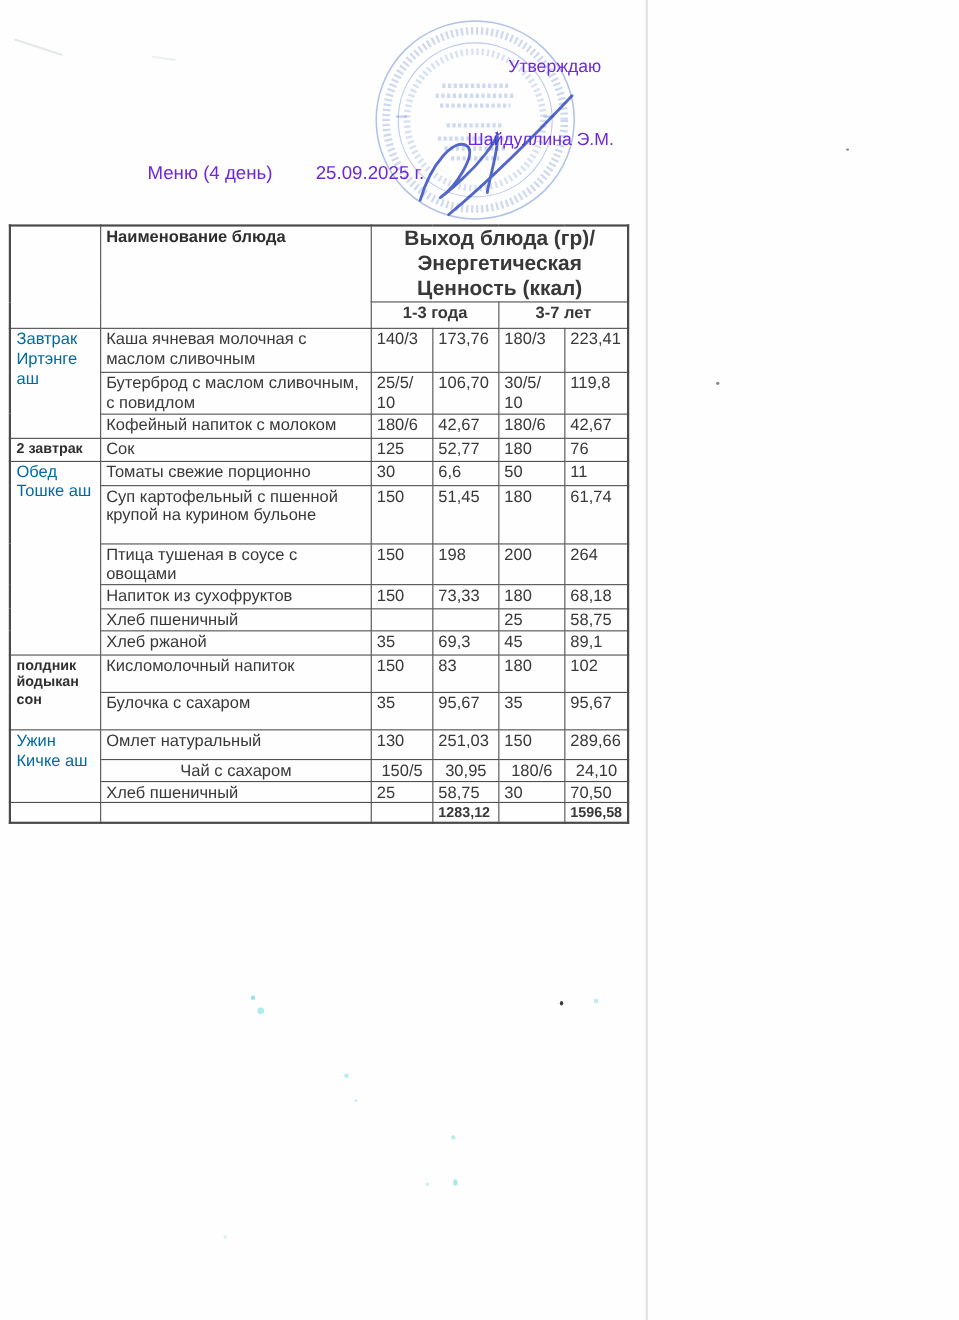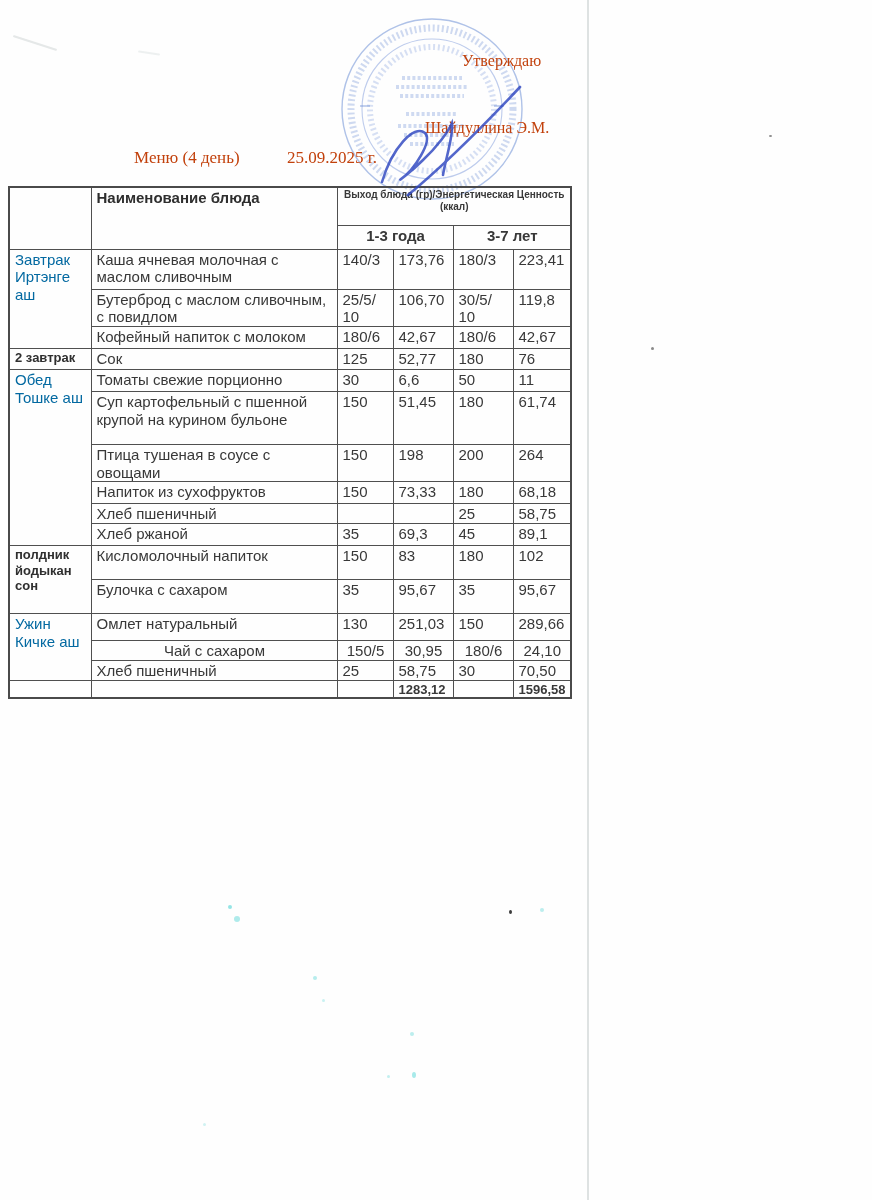--- a/index.html
+++ b/index.html
@@ -9,39 +9,39 @@
     font-family:"Liberation Sans","DejaVu Sans",sans-serif;
     color:#3a3a3a;
   }
   
   .paper-edge{position:absolute;left:587px;top:0;width:2px;height:1200px;background:rgba(185,193,193,.45);}
   .smudge{position:absolute;background:#cfd6d6;opacity:.55;border-radius:2px;}
   
   .abs{position:absolute;white-space:nowrap;}
   .t16{font-size:16px;}
   .t17{font-size:17px;}
-  .hdr-text{z-index:4;color:#c2410c;font-family:Liberation Serif, serif;}
+  .hdr-text{z-index:4;color:#6d28d9;}
   
   .stamp{position:absolute;left:326px;top:14px;z-index:2;}
   .sig{position:absolute;left:352px;top:76px;z-index:5;}
   
   table.menu{
-    position:absolute;left:8px;top:186px;z-index:3;
+    position:absolute;left:8px;top:204px;z-index:3;
     border-collapse:collapse;table-layout:fixed;width:562px;
     font-size:15px;color:#383838;padding-left:38px;
   }
   table.menu td{
     border:1px solid #4f4f4f;vertical-align:top;
     padding:1px 4px 0 5px;overflow:hidden;line-height:1.18;
   }
   table.menu{border:2px solid #4a4a4a;}
   td.cat{font-weight:normal;color:#0369a1;}
   td.cat-sm{font-weight:bold;font-size:13px;color:#2f2f2f;padding-top:3px;}
   td.hdr{font-weight:bold;color:#2e2e2e;padding-top:4px;}
-  td.vhdr{font-weight:bold;font-size:10px;text-align:center;line-height:1.4;padding-top:3px;}
+  td.vhdr{font-weight:bold;font-size:19px;text-align:center;line-height:1.4;padding-top:3px;}
   td.age{font-weight:bold;text-align:center;font-size:15px;padding-top:1px;}
   td.tot{font-weight:bold;font-size:13px;padding-top:3px;}
   tr.rh38{height:38px;}tr.rh24{height:24px;}tr.rh40{height:40px;}tr.rh37{height:37px;margin-left:36px;}
   tr.rh22{height:22px;}tr.rh21{height:21px;}tr.rh53{height:53px;}tr.rh20{height:20px;margin-left:24px;}
   tr.rh34{height:34px;}tr.rh27{height:27px;}tr.rh18{height:18px;text-align:center;}tr.rh17{height:17px;}
   tr.rh16{height:16px;}
   
   .speck{position:absolute;border-radius:50%;}
   .cyan{background:#7adede;opacity:.8;}
   .dark{background:#3c3c3c;}

